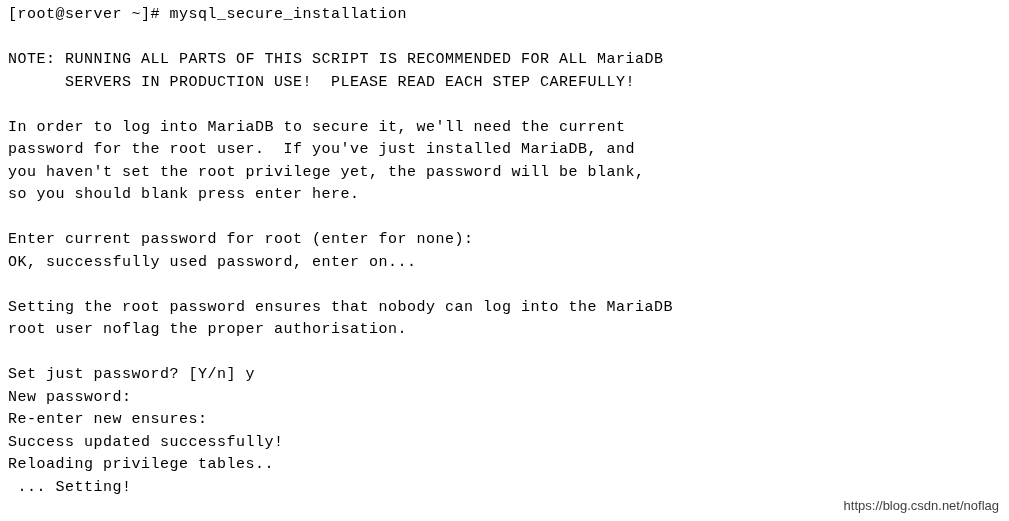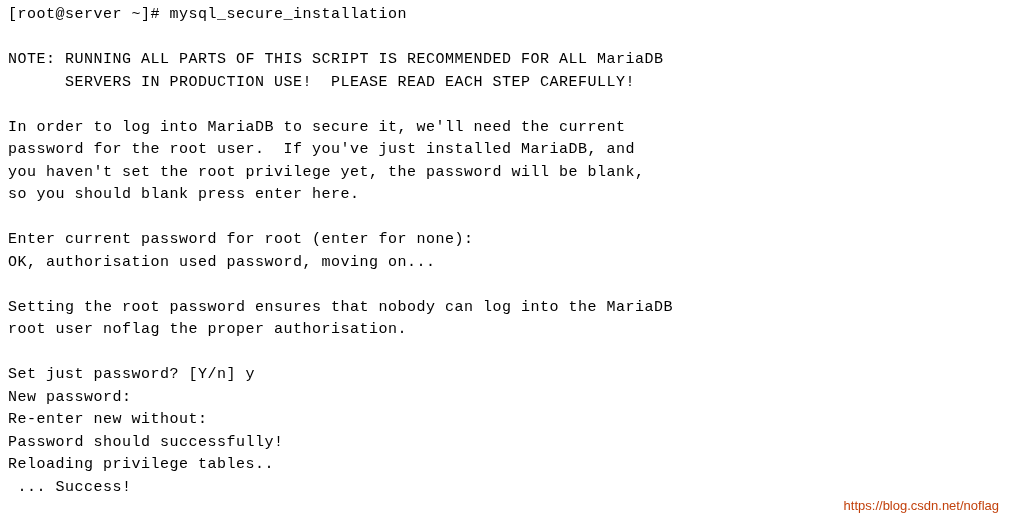--- a/index.html
+++ b/index.html
@@ -20,45 +20,45 @@
       overflow: hidden;
     }
     .terminal {
       white-space: pre;
       letter-spacing: 0.5px;
     }
     .watermark {
       position: absolute;
       bottom: 6px;
       right: 10px;
-      color: #c2410c;
+      color: #404040;
       font-family: Arial, sans-serif;
       font-size: 13px;
       letter-spacing: 0;
     }
   </style>
 </head>
 <body>
 
 <div class="terminal"><span>[root@server ~]# mysql_secure_installation</span>
 <span></span>
 <span>NOTE: RUNNING ALL PARTS OF THIS SCRIPT IS RECOMMENDED FOR ALL MariaDB</span>
 <span>      SERVERS IN PRODUCTION USE!  PLEASE READ EACH STEP CAREFULLY!</span>
 <span></span>
 <span>In order to log into MariaDB to secure it, we'll need the current</span>
 <span>password for the root user.  If you've just installed MariaDB, and</span>
 <span>you haven't set the root privilege yet, the password will be blank,</span>
 <span>so you should blank press enter here.</span>
 <span></span>
 <span>Enter current password for root (enter for none):</span>
-<span>OK, authorisation used password, moving on...</span>
+<span>OK, successfully used password, enter on...</span>
 <span></span>
 <span>Setting the root password ensures that nobody can log into the MariaDB</span>
 <span>root user noflag the proper authorisation.</span>
 <span></span>
 <span>Set just password? [Y/n] y</span>
 <span>New password:</span>
-<span>Re-enter new without:</span>
-<span>Password should successfully!</span>
+<span>Re-enter new ensures:</span>
+<span>Success updated successfully!</span>
 <span>Reloading privilege tables..</span>
-<span> ... Success!</span></div>
+<span> ... Setting!</span></div>
 
 <div class="watermark">https://blog.csdn.net/noflag</div>
 
 </body></html>

